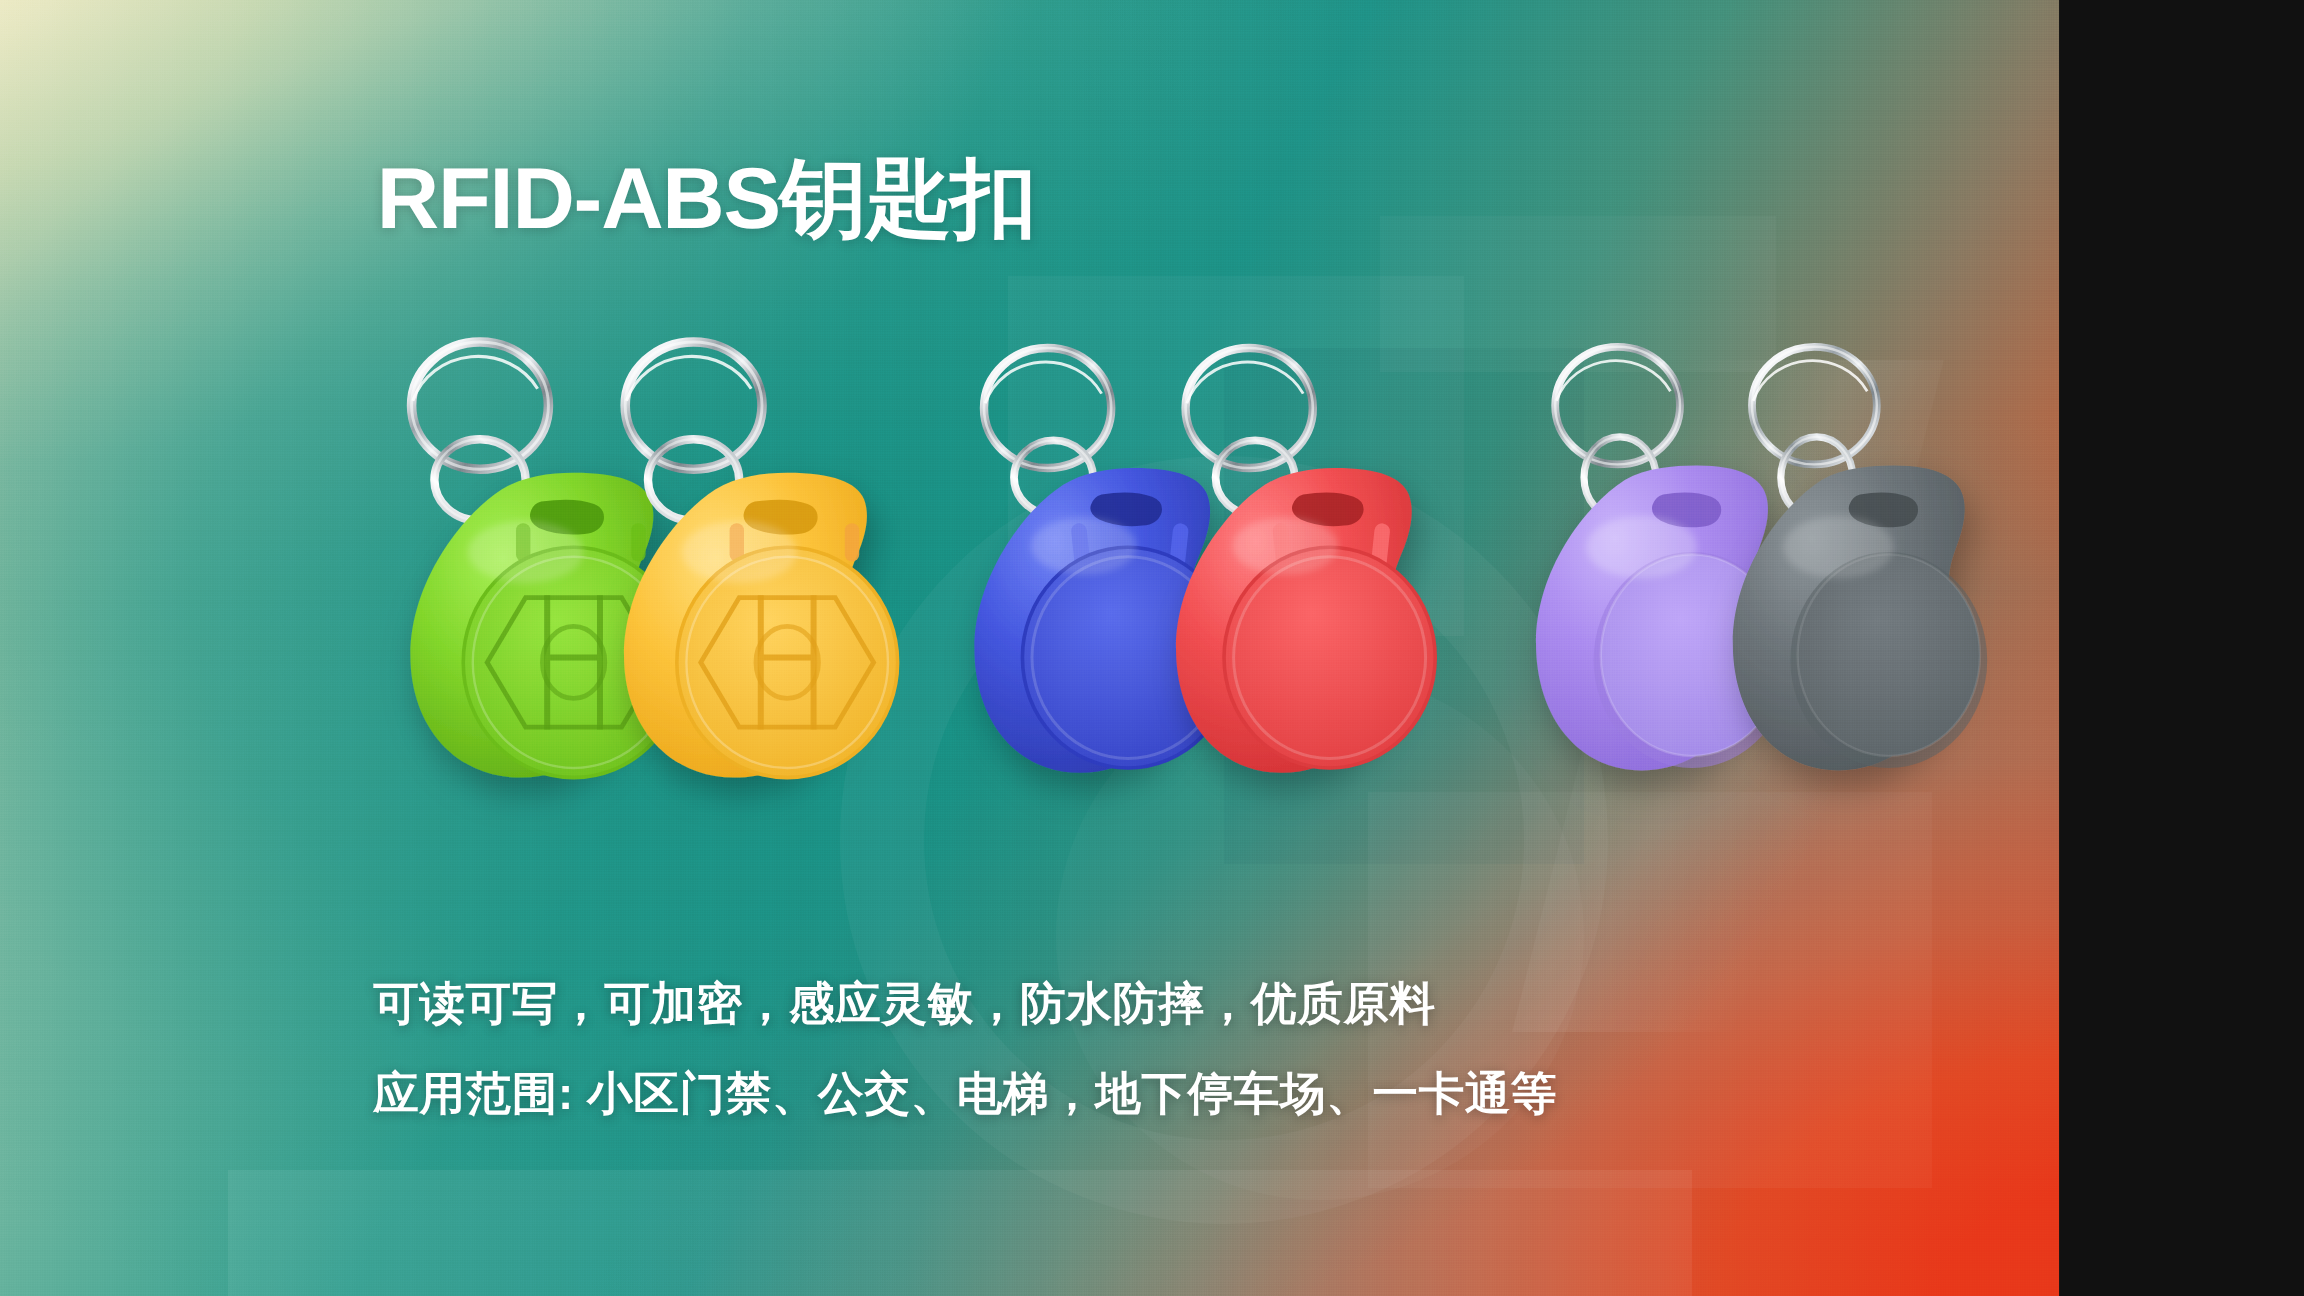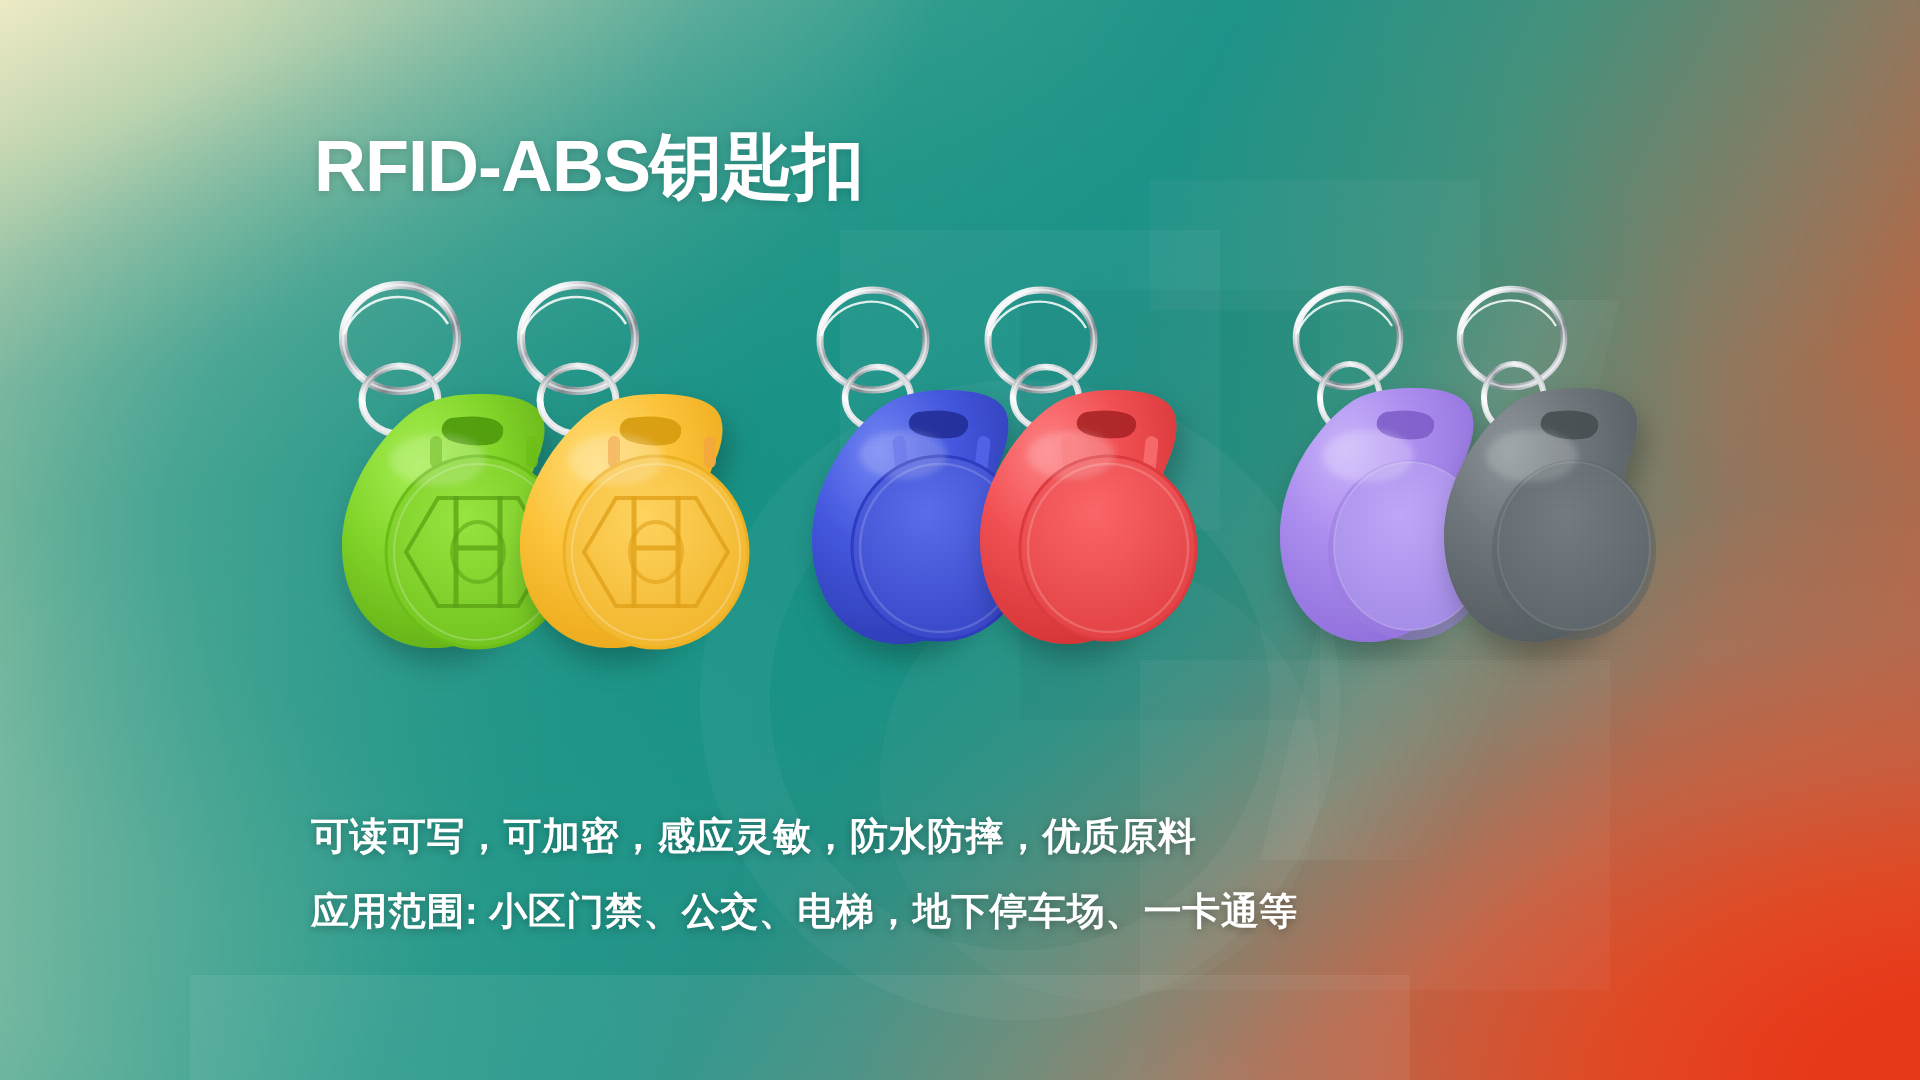--- a/index.html
+++ b/index.html
@@ -1,20 +1,20 @@
 <!DOCTYPE html>
 <html><head>
 <meta charset="utf-8">
 <style>
   html,body{margin:0;padding:0;background:#111;}
   body{font-family:"Liberation Sans","DejaVu Sans",sans-serif;}
 
   #banner{
     position:relative;
-    width:1920px;height:1080px;
+    width:1716px;height:1080px;
     overflow:hidden;
     isolation:isolate;
   }
 
   
   .bg-base{
     position:absolute;inset:0;
     background:
       radial-gradient(120% 110% at 104% 100%, #e8381a 0%, #e8381a 8%, rgba(226,72,36,.97) 17%, rgba(198,96,66,.86) 27%, rgba(160,118,98,.62) 38%, rgba(110,130,120,.30) 50%, rgba(60,140,130,0) 62%),
       radial-gradient(95% 90% at -6% -4%, #f2eecb 0%, #edeac4 10%, rgba(226,228,186,.92) 20%, rgba(190,212,180,.72) 32%, rgba(140,190,172,.40) 45%, rgba(80,166,150,.12) 58%, rgba(40,150,140,0) 70%),

